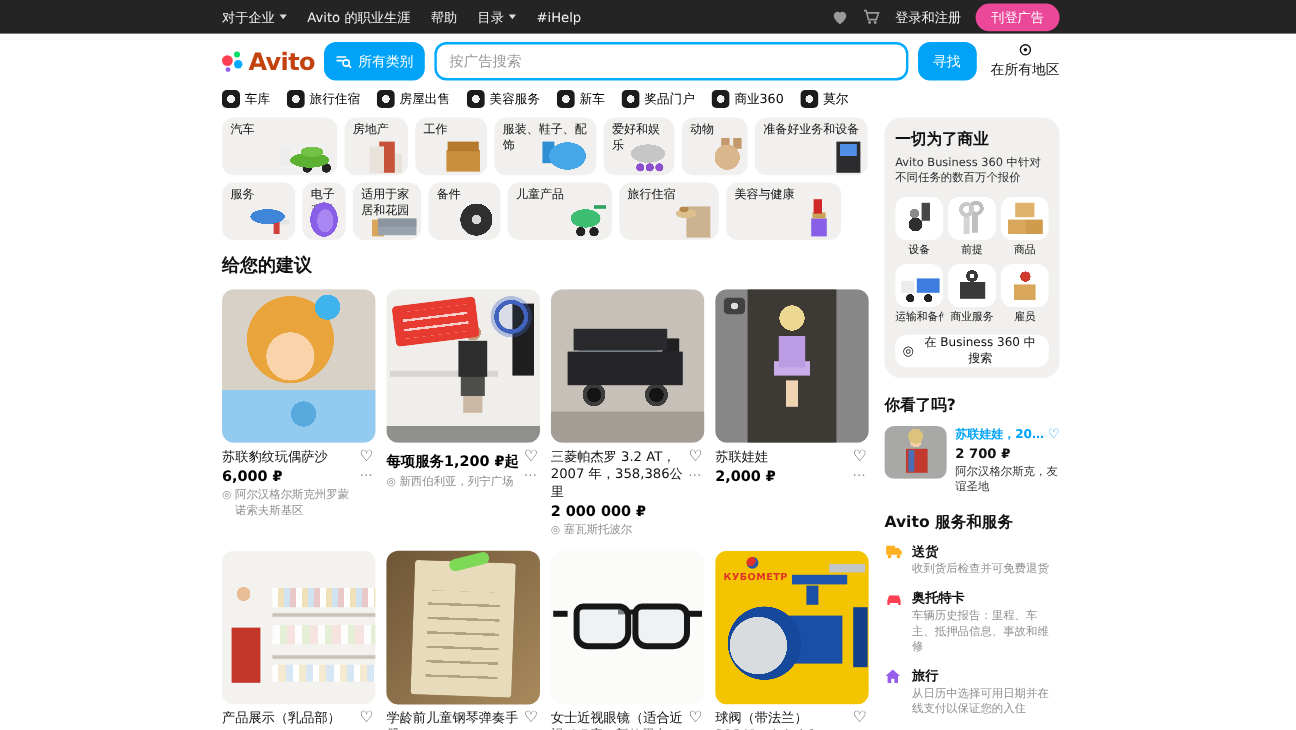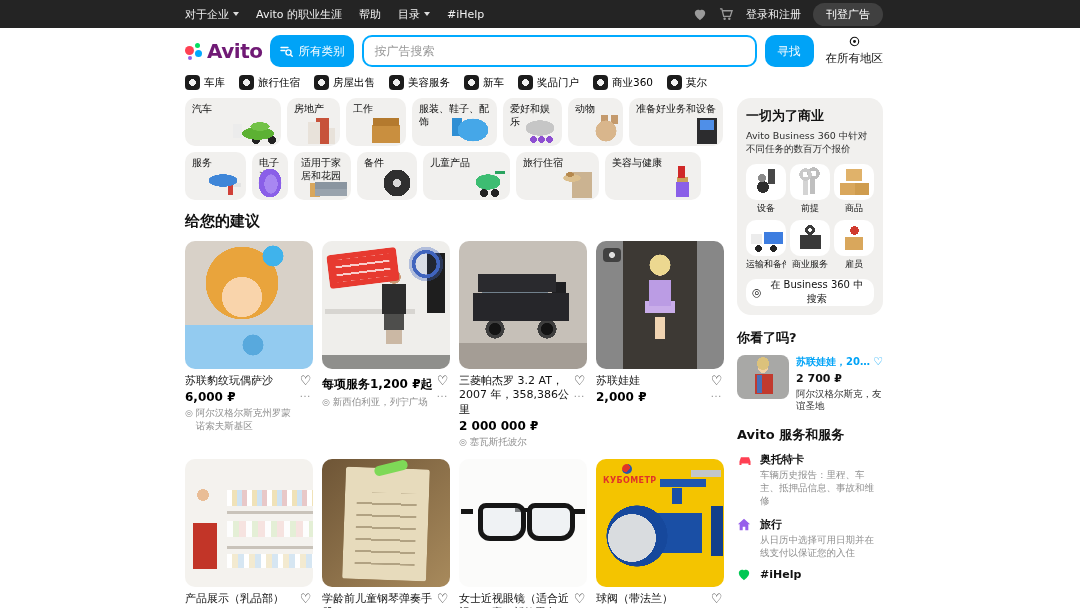--- a/index.html
+++ b/index.html
@@ -13,34 +13,34 @@
 
   
   .topbar { height:28px; background:#242424; }
   .tb-inner { width:698px; margin-left:185px; height:100%; display:flex; align-items:center; justify-content:space-between; }
   .tb-links { display:flex; gap:17px; align-items:center; }
   .tb-link { color:#f2f2f2; font-size:11px; display:flex; align-items:center; gap:4px; white-space:nowrap; }
   .caret { width:0; height:0; border-left:3.5px solid transparent; border-right:3.5px solid transparent; border-top:4px solid #dcdcdc; display:inline-block; }
   .tb-right { display:flex; align-items:center; gap:12px; }
   .tb-ic { display:flex; align-items:center; }
   .tb-login { color:#f2f2f2; font-size:11px; white-space:nowrap; }
-  .post-ad { background:#404040; border:none; color:#fff; font-size:11px; padding:4px 13px; border-radius:13px; white-space:nowrap; }
+  .post-ad { background:#ec4899; border:none; color:#fff; font-size:11px; padding:4px 13px; border-radius:13px; white-space:nowrap; }
 
   .container { width:698px; margin-left:185px; }
 
   
   .hdr { display:flex; align-items:center; gap:8px; padding:7px 0 6px; }
   .logo { display:flex; align-items:center; gap:4px; }
   .dots { position:relative; width:18px; height:19px; display:inline-block; }
   .dots i { position:absolute; border-radius:50%; }
   .dots .d1 { width:5px; height:5px; background:#04e061; left:10px; top:1px; }
   .dots .d2 { width:9px; height:9px; background:#ff4053; left:0; top:4px; }
   .dots .d3 { width:7px; height:7px; background:#00aaff; left:10px; top:8px; }
   .dots .d4 { width:4px; height:4px; background:#965eeb; left:3px; top:14px; }
-  .logo-text { font-size:20px; font-weight:bold; letter-spacing:-0.5px; color:#701a75; }
+  .logo-text { font-size:20px; font-weight:bold; letter-spacing:-0.5px; color:#c2410c; }
   .cat-btn { display:flex; align-items:center; gap:5px; background:#00a3f7; color:#fff; border:none; height:32px; padding:0 10px; border-radius:10px; font-size:11.5px; white-space:nowrap; }
   .search { flex:1; height:32px; border:2px solid #00aaff; border-radius:10px; padding:0 10px; font-size:12px; color:#333; outline:none; min-width:0; }
   .search::placeholder { color:#9a9a9a; }
   .find-btn { height:32px; background:#00a3f7; color:#fff; border:none; border-radius:10px; padding:0 13px; font-size:11.5px; white-space:nowrap; }
   .region { display:flex; align-items:center; gap:4px; font-size:11.5px; margin-left:4px; white-space:nowrap;flex-direction:column; }
 
   
   .quicknav { display:flex; gap:14px; align-items:flex-end; margin:2px 0 8px; }
   .qn { display:flex; align-items:center; gap:4px; font-size:10.5px; color:#000; white-space:nowrap; }
   .qn-ic { width:15px; height:15px; border-radius:4px; background-color:#1c1c1c; background-image:radial-gradient(circle closest-side,#f0f0f0 0 92%,transparent 95%); background-size:7px 7px; background-position:center; background-repeat:no-repeat; }
@@ -454,20 +454,33 @@
             </div>
             <div class="v-price">2 700 ₽</div>
             <div class="v-loc">阿尔汉格尔斯克，友谊圣地</div>
           </div>
         </div>
       </section>
 
       <section>
         <h3 class="side-h">Avito 服务和服务</h3>
 
+        <div class="svc-item">
+          <div class="svc-head">
+            <span class="svc-ic">
+              <svg width="16" height="13" viewBox="0 0 16 14">
+                  <path fill="#ffb021" d="M1 2h8v8H1z M9 4h3l3 3v3h-6z"></path>
+                  <circle cx="4" cy="11.5" r="1.7" fill="#ffb021"></circle>
+                  <circle cx="12" cy="11.5" r="1.7" fill="#ffb021"></circle>
+                </svg>
+            </span>
+            <span class="svc-lbl">送货</span>
+          </div>
+          <p class="svc-desc">收到货后检查并可免费退货</p>
+        </div>
 
         <div class="svc-item">
           <div class="svc-head">
             <span class="svc-ic">
               <svg width="16" height="12" viewBox="0 0 16 13">
                   <path fill="#ff4053" d="M2 8l1.6-4.5h8.8L14 8v4h-2.2v-1.6H4.2V12H2z"></path>
                 </svg>
             </span>
             <span class="svc-lbl">奥托特卡</span>
           </div>

